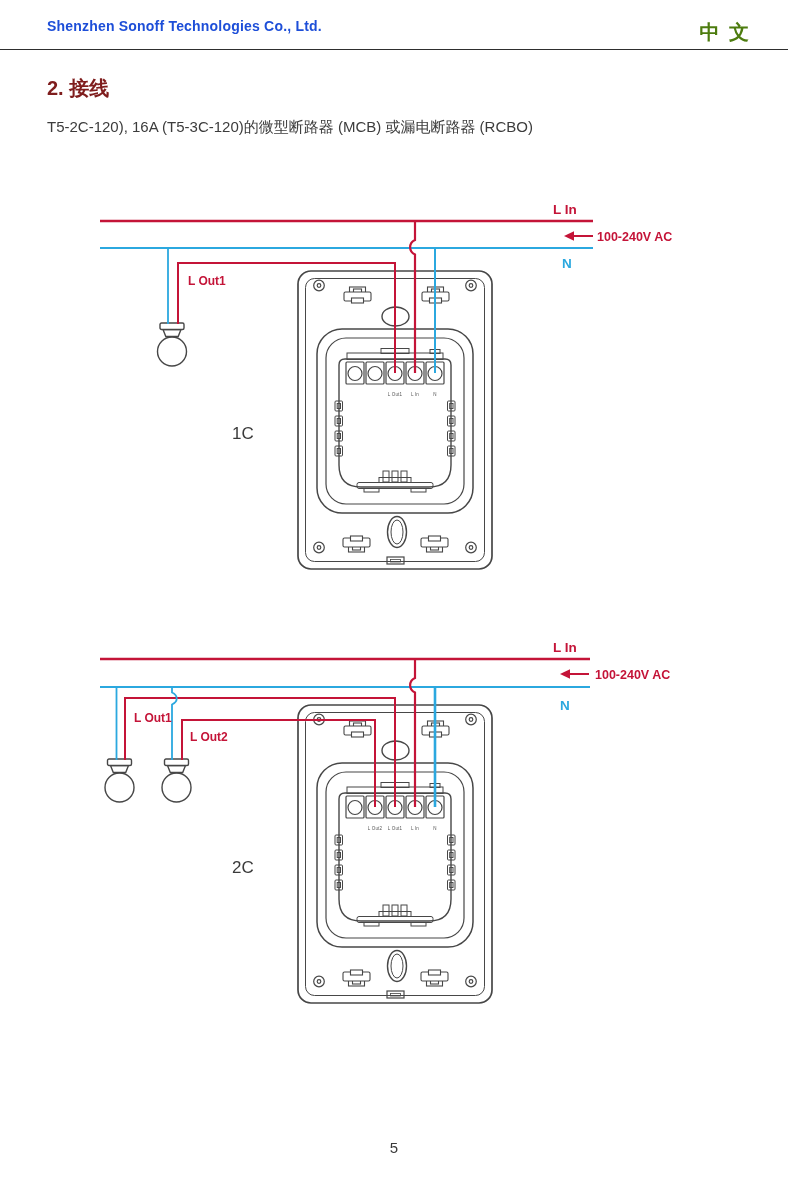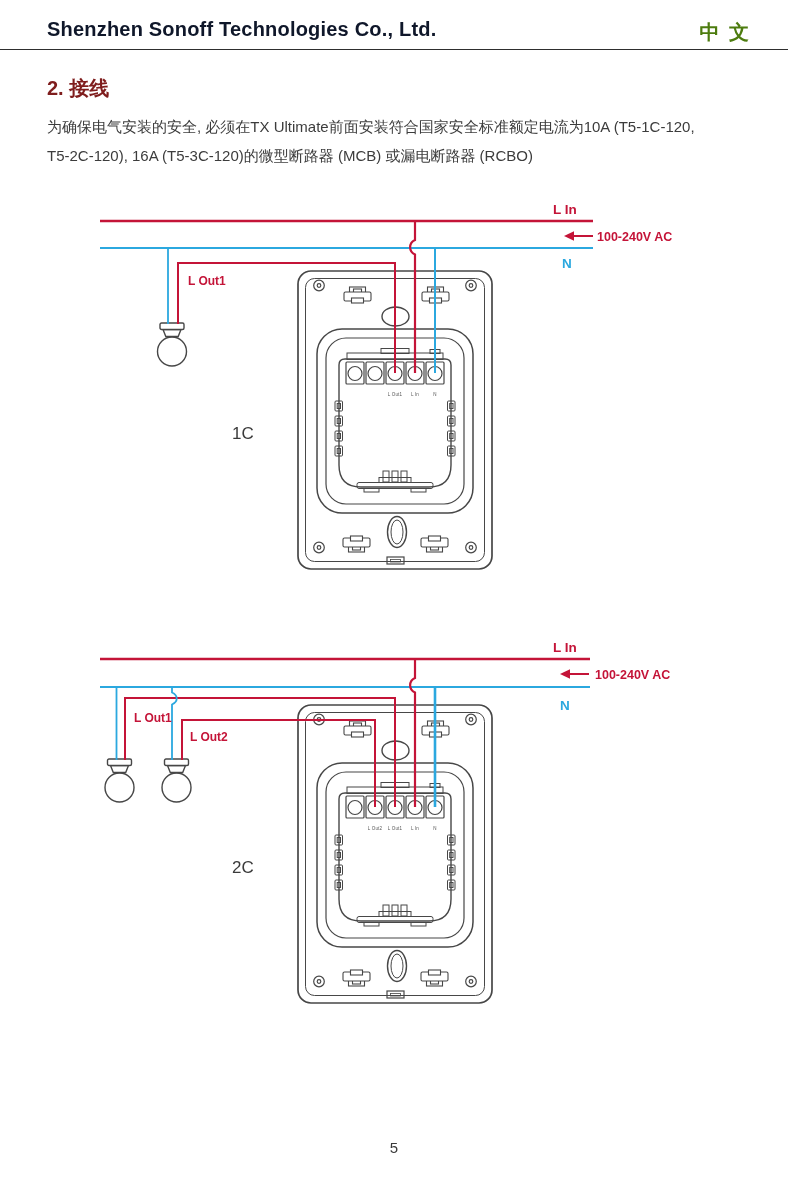--- a/index.html
+++ b/index.html
@@ -1,21 +1,21 @@
 <!DOCTYPE html>
 <html><head>
 <meta charset="utf-8">
 <style>
   html,body{margin:0;padding:0;background:#ffffff;}
   body{
     width:788px;height:1182px;position:relative;overflow:hidden;
     font-family:"Liberation Sans","DejaVu Sans",sans-serif;color:#3a3a3a;
   }
   .abs{position:absolute;}
-  .company{left:47px;top:18px;font-size:20px;font-weight:700;letter-spacing:.2px;color:#0f172a;text-align:right;}
+  .company{left:47px;top:18px;font-size:14px;font-weight:700;letter-spacing:.2px;color:#1d4ed8;text-align:right;}
   .lang{right:37px;top:19px;font-size:20px;font-weight:700;letter-spacing:2px;color:#4d7c0f;}
   .rule{left:0;right:0;top:49px;border-top:1.6px solid #2e2e2e;height:0;}
   .title{left:47px;top:75px;font-size:20px;font-weight:700;color:#7f1d1d;}
   .para{left:47px;top:112px;width:716px;font-size:15px;line-height:29px;color:#3c3c3c;}
   .pageno{left:0;right:0;top:1139px;text-align:center;font-size:15px;color:#3a3a3a;}
   svg{position:absolute;left:0;top:0;}
   
   .wire-live{stroke:#C41438;fill:none;}
   .wire-neutral{stroke:#2BA8DF;fill:none;}
   .fill-live{fill:#C41438;}
@@ -27,21 +27,20 @@
   text{font-family:"Liberation Sans","DejaVu Sans",sans-serif;}
 </style>
 </head>
 <body>
 
 <div class="abs company" data-bind="header.company">Shenzhen Sonoff Technologies Co., Ltd.</div>
 <div class="abs lang" data-bind="header.language_switch">中 文</div>
 <div class="abs rule"></div>
 <div class="abs title" data-bind="section.title">2. 接线</div>
 <div class="abs para">
-  <div data-bind="section.body_line1">为确保电气安装的安全, 必须在TX Ultimate前面安装符合国家安全标准额定电流为10A (T5-1C-120,</div>
   <div data-bind="section.body_line2">T5-2C-120), 16A (T5-3C-120)的微型断路器 (MCB) 或漏电断路器 (RCBO)</div>
 </div>
 <div class="abs pageno" data-bind="footer.page_number">5</div>
 
 <svg width="788" height="1182" viewBox="0 0 788 1182">
   <defs>
 
     <g id="clip" fill="#fff" stroke="#474747" stroke-width="1.1">
       <rect x="5.5" y="0" width="16" height="6"></rect>
       <rect x="9.5" y="2" width="8" height="4"></rect>

